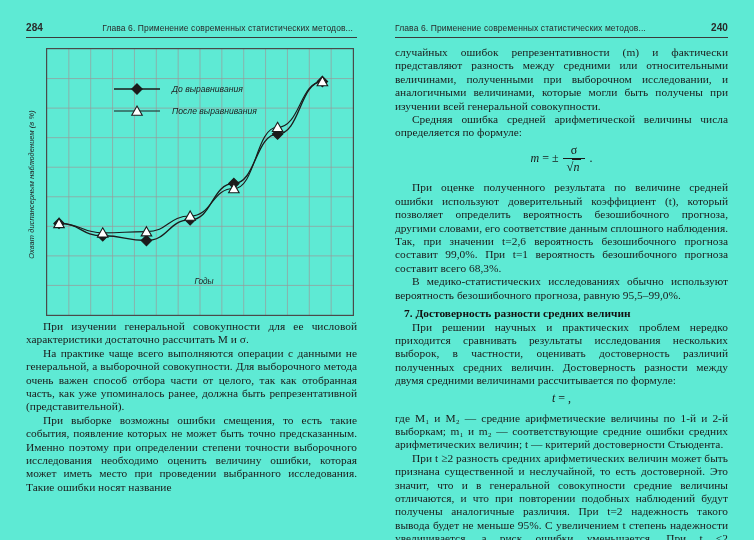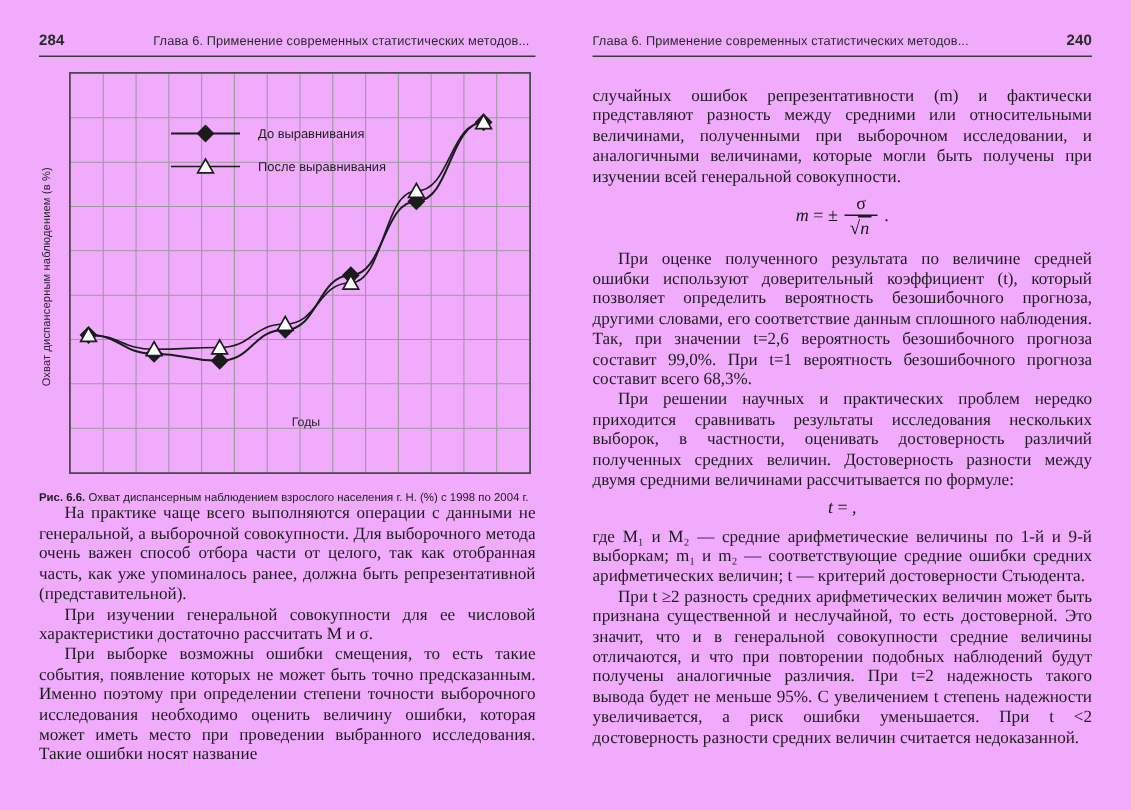--- a/index.html
+++ b/index.html
@@ -7,21 +7,21 @@
     width:754px;height:540px;
     background:#ffffff;
     font-family:"Liberation Serif", serif;
     color:#1a1a1a;
     overflow:hidden;
     position:relative;
   }
   .page{
     position:absolute;inset:0;
     display:flex;
-    background:#f0abfc;
+    background:#5eead4;
   }
   .col{
     position:relative;
     box-sizing:border-box;
   }
   .col-left{width:377px;padding:22px 20px 0 26px;}
   .col-right{width:377px;padding:22px 26px 0 18px;}
 
   
   .runhead{
@@ -33,21 +33,21 @@
     padding-bottom:3px;
     letter-spacing:0.1px;
     height:12px;
   }
   .runhead.left .folio{font-weight:bold;font-size:10px;margin-right:auto;}
   .runhead.left .title{margin-right:4px;}
   .runhead.right .folio{font-weight:bold;font-size:10px;margin-left:auto;}
   .runhead.right .title{margin-right:auto;}
 
   
-  .figure{margin-top:10px;}
+  .figure{margin-top:10px;font-style:italic;}
   .chart-wrap{position:relative;width:330px;height:272px;margin:0 auto 0 2px;}
   .ylabel{
     position:absolute;
     left:-4px;top:0;height:272px;width:14px;
     display:flex;align-items:center;justify-content:center;
   }
   .ylabel span{
     transform:rotate(-90deg);
     white-space:nowrap;
     font-family:"Liberation Sans", sans-serif;
@@ -72,21 +72,21 @@
   p.body{
     margin:0;
     font-size:11.4px;
     line-height:13.4px;
     text-align:justify;
     text-indent:17px;
     color:#1b1b1b;
     -webkit-font-smoothing:antialiased;
   }
   p.body.noindent{text-indent:0;}
-  p.first{margin-top:20px;}
+  p.first{margin-top:8px;}
   h3.sub{
     margin:5px 0 0 0;
     font-size:11.4px;
     line-height:13.4px;
     font-weight:bold;
     text-indent:9px;
     color:#111;
   }
   .formula{
     text-align:center;
@@ -173,57 +173,56 @@
               <polygon points="91,35.8 96.2,41 91,46.2 85.8,41" fill="#1b1b1b" stroke="#1b1b1b" stroke-width="1.1"></polygon>
               <text x="126" y="44.2" font-family="Liberation Sans, sans-serif" font-size="8.6" fill="#1d1d1d">До выравнивания</text>
               <line x1="68" y1="63" x2="114" y2="63" stroke="#1b1b1b" stroke-width="1.1"></line>
               <polygon points="91,58 96.25,67.25 85.75,67.25" fill="#ffffff" stroke="#1b1b1b" stroke-width="1.1"></polygon>
               <text x="126" y="66.2" font-family="Liberation Sans, sans-serif" font-size="8.6" fill="#1d1d1d">После выравнивания</text>
             </g>
           <text id="xlabel-text" x="158" y="236" text-anchor="middle" font-family="Liberation Sans, sans-serif" font-size="8.2" fill="#232323">Годы</text>
         </svg>
       </div>
 
-      <div class="caption">
-        <b>Рис. 6.6.</b>
-        <span>Охват диспансерным наблюдением взрослого населения г. Н. (%) с 1998 по 2004 г.</span>
-      </div>
-    </div>
-
-
-
+    </div>
+
+
+
+    <p class="body">При изучении генеральной совокупности для ее числовой характеристики достаточно рассчитать М и σ.</p>
     <p class="body">На практике чаще всего выполняются операции с данными не генеральной, а выборочной совокупности. Для выборочного метода очень важен способ отбора части от целого, так как отобранная часть, как уже упоминалось ранее, должна быть репрезентативной (представительной).</p>
-    <p class="body">При изучении генеральной совокупности для ее числовой характеристики достаточно рассчитать М и σ.</p>
     <p class="body">При выборке возможны ошибки смещения, то есть такие события, появление которых не может быть точно предсказанным. Именно поэтому при определении степени точности выборочного исследования необходимо оценить величину ошибки, которая может иметь место при проведении выбранного исследования. Такие ошибки носят название</p>
   </div>
 
   <div class="col col-right">
 
     <div class="runhead right">
       <span class="title">Глава 6. Применение современных статистических методов...</span>
       <span class="folio">240</span>
     </div>
 
     <p class="body first noindent">случайных ошибок репрезентативности (m) и фактически представляют разность между средними или относительными величинами, полученными при выборочном исследовании, и аналогичными величинами, которые могли быть получены при изучении всей генеральной совокупности.</p>
+    <p class="body">Средняя ошибка средней арифметической величины числа определяется по формуле:</p>
 
     <div class="formula">
       <span class="mi">m</span> = ±
       <span class="frac">
         <span class="num">σ</span>
         <span class="den"><span class="sqrt"><span class="rad">√</span><span class="under mi">n</span></span></span>
       </span> .
     </div>
 
     <p class="body">При оценке полученного результата по величине средней ошибки используют доверительный коэффициент (t), который позволяет определить вероятность безошибочного прогноза, другими словами, его соответствие данным сплошного наблюдения. Так, при значении t=2,6 вероятность безошибочного прогноза составит 99,0%. При t=1 вероятность безошибочного прогноза составит всего 68,3%.</p>
-
+    <p class="body">В медико-статистических исследованиях обычно используют вероятность безошибочного прогноза, равную 95,5–99,0%.</p>
+
+    <h3 class="sub">7. Достоверность разности средних величин</h3>
 
     <p class="body">При решении научных и практических проблем нередко приходится сравнивать результаты исследования нескольких выборок, в частности, оценивать достоверность различий полученных средних величин. Достоверность разности между двумя средними величинами рассчитывается по формуле:</p>
 
     <div class="formula">
       <span class="mi">t</span> =
        ,
     </div>
 
-    <p class="body noindent">где М₁ и М₂ — средние арифметические величины по 1-й и 9-й выборкам; m₁ и m₂ — соответствующие средние ошибки средних арифметических величин; t — критерий достоверности Стьюдента.</p>
+    <p class="body noindent">где М₁ и М₂ — средние арифметические величины по 1-й и 2-й выборкам; m₁ и m₂ — соответствующие средние ошибки средних арифметических величин; t — критерий достоверности Стьюдента.</p>
     <p class="body">При t ≥2 разность средних арифметических величин может быть признана существенной и неслучайной, то есть достоверной. Это значит, что и в генеральной совокупности средние величины отличаются, и что при повторении подобных наблюдений будут получены аналогичные различия. При t=2 надежность такого вывода будет не меньше 95%. С увеличением t степень надежности увеличивается, а риск ошибки уменьшается. При t &lt;2 достоверность разности средних величин считается недоказанной.</p>
 
   </div>
 </div>
 
 </body></html>

